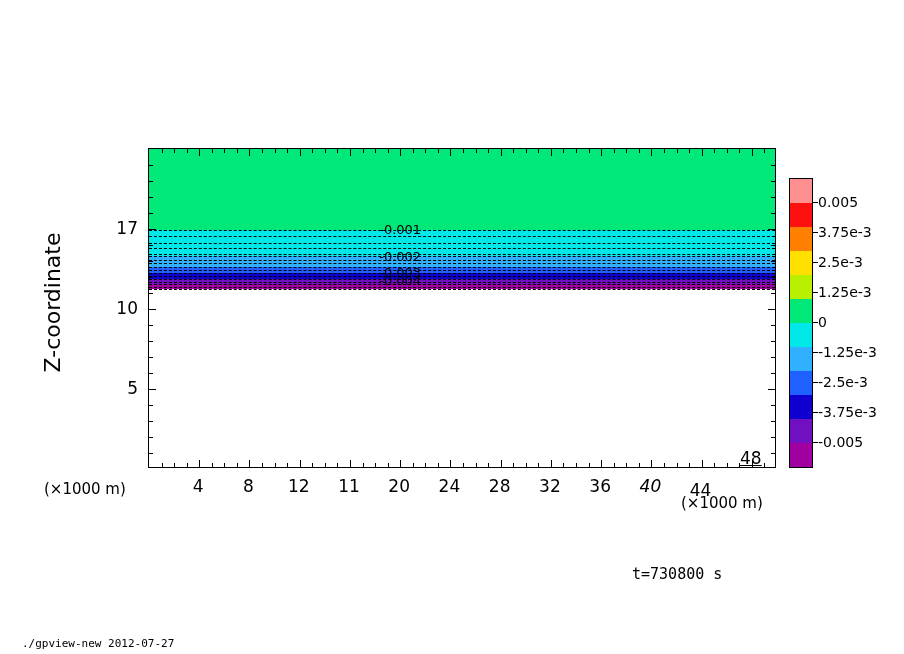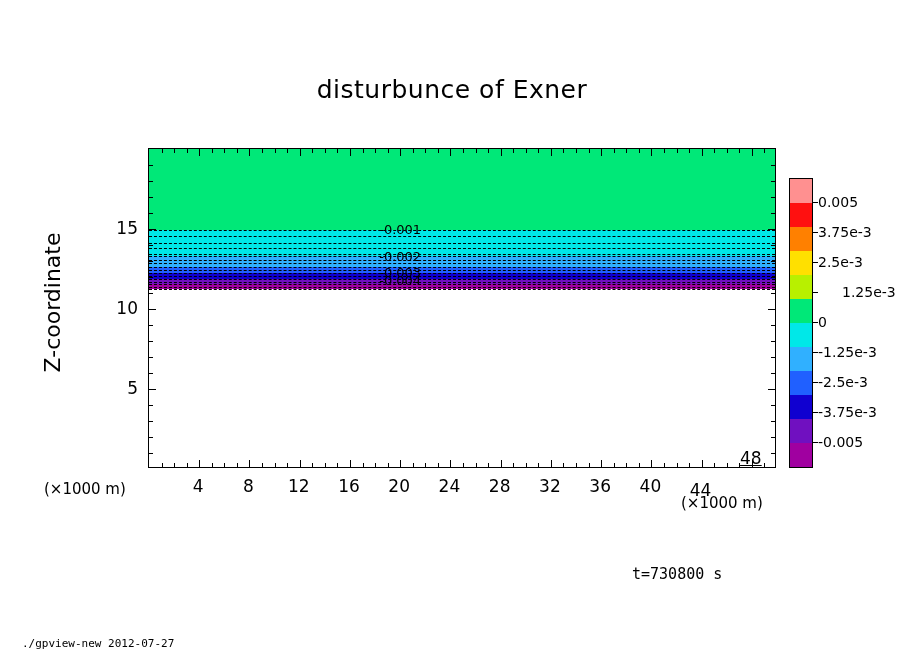--- a/index.html
+++ b/index.html
@@ -214,21 +214,20 @@
     font-size: 10px;
     font-family: "DejaVu Sans Mono", monospace;
     text-align: right;
   }
 </style>
 </head>
 <body>
 
 <div class="root">
 
-  <div class="title">disturbunce of Exner</div>
 
   <div class="plot-frame">
     <div class="fill-layer" id="fill-layer">
         <div class="band" style="top: 0px; height: 80.8px; background: rgb(0, 232, 120);"></div>
         <div class="band" style="top: 80.8px; height: 26.4px; background: rgb(0, 232, 232);"></div>
         <div class="band" style="top: 107.2px; height: 11.2px; background: rgb(48, 176, 255);"></div>
         <div class="band" style="top: 118.4px; height: 5.6px; background: rgb(32, 96, 255);"></div>
         <div class="band" style="top: 124px; height: 6.4px; background: rgb(16, 0, 208);"></div>
         <div class="band" style="top: 130.4px; height: 4.8px; background: rgb(112, 16, 192);"></div>
         <div class="band" style="top: 135.2px; height: 4.8px; background: rgb(160, 0, 160);"></div>
@@ -396,34 +395,34 @@
         <div class="tick-y-right minor" style="top: 32px;"></div>
         <div class="tick-y minor" style="top: 16px;"></div>
         <div class="tick-y-right minor" style="top: 16px;"></div>
       </div>
   </div>
 
   <div id="xtick-labels">
       <div class="xlabel-val" style="left: 198.24px; top: 476px;">4</div>
       <div class="xlabel-val" style="left: 248.48px; top: 476px;">8</div>
       <div class="xlabel-val" style="left: 298.72px; top: 476px;">12</div>
-      <div class="xlabel-val" style="left: 348.96px; top: 476px;">16</div>
+      <div class="xlabel-val" style="left: 348.96px; top: 476px;">11</div>
       <div class="xlabel-val" style="left: 399.2px; top: 476px;">20</div>
       <div class="xlabel-val" style="left: 449.44px; top: 476px;">24</div>
       <div class="xlabel-val" style="left: 499.68px; top: 476px;">28</div>
       <div class="xlabel-val" style="left: 549.92px; top: 476px;">32</div>
       <div class="xlabel-val" style="left: 600.16px; top: 476px;">36</div>
-      <div class="xlabel-val" style="left: 650.4px; top: 476px;">40</div>
+      <div class="xlabel-val" style="left: 650.4px; top: 476px; font-style: italic;">40</div>
       <div class="xlabel-val" style="left: 700.64px; top: 480px;">44</div>
       <div class="xlabel-val" style="left: 750.88px; top: 448px; text-decoration: underline;">48</div>
     </div>
   <div id="ytick-labels">
       <div class="ylabel-val" style="left: 94px; width: 44px; top: 388px;">5</div>
       <div class="ylabel-val" style="left: 94px; width: 44px; top: 308px;">10</div>
-      <div class="ylabel-val" style="left: 94px; width: 44px; top: 228px;">15</div>
+      <div class="ylabel-val" style="left: 94px; width: 44px; top: 228px;">17</div>
     </div>
 
   <div class="unit-left">(×1000 m)</div>
   <div class="unit-right">(×1000 m)</div>
 
   <div class="axis-title-y">Z-coordinate</div>
 
   <div class="colorbar" id="colorbar">
       <div class="cb-cell" style="top: 0px; height: 24px; background: rgb(255, 144, 144);"></div>
       <div class="cb-cell" style="top: 24px; height: 24px; background: rgb(255, 16, 16);"></div>
@@ -439,21 +438,21 @@
       <div class="cb-cell" style="top: 264px; height: 24px; background: rgb(160, 0, 160);"></div>
     </div>
   <div id="colorbar-labels">
       <div class="cb-tick" style="top: 202px; position: absolute; left: 813px;"></div>
       <div class="cb-label" style="top: 202px;">0.005</div>
       <div class="cb-tick" style="top: 232px; position: absolute; left: 813px;"></div>
       <div class="cb-label" style="top: 232px;">3.75e-3</div>
       <div class="cb-tick" style="top: 262px; position: absolute; left: 813px;"></div>
       <div class="cb-label" style="top: 262px;">2.5e-3</div>
       <div class="cb-tick" style="top: 292px; position: absolute; left: 813px;"></div>
-      <div class="cb-label" style="top: 292px; margin-left: 24px;">1.25e-3</div>
+      <div class="cb-label" style="top: 292px;">1.25e-3</div>
       <div class="cb-tick" style="top: 322px; position: absolute; left: 813px;"></div>
       <div class="cb-label" style="top: 322px;">0</div>
       <div class="cb-tick" style="top: 352px; position: absolute; left: 813px;"></div>
       <div class="cb-label" style="top: 352px;">-1.25e-3</div>
       <div class="cb-tick" style="top: 382px; position: absolute; left: 813px;"></div>
       <div class="cb-label" style="top: 382px;">-2.5e-3</div>
       <div class="cb-tick" style="top: 412px; position: absolute; left: 813px;"></div>
       <div class="cb-label" style="top: 412px;">-3.75e-3</div>
       <div class="cb-tick" style="top: 442px; position: absolute; left: 813px;"></div>
       <div class="cb-label" style="top: 442px;">-0.005</div>

